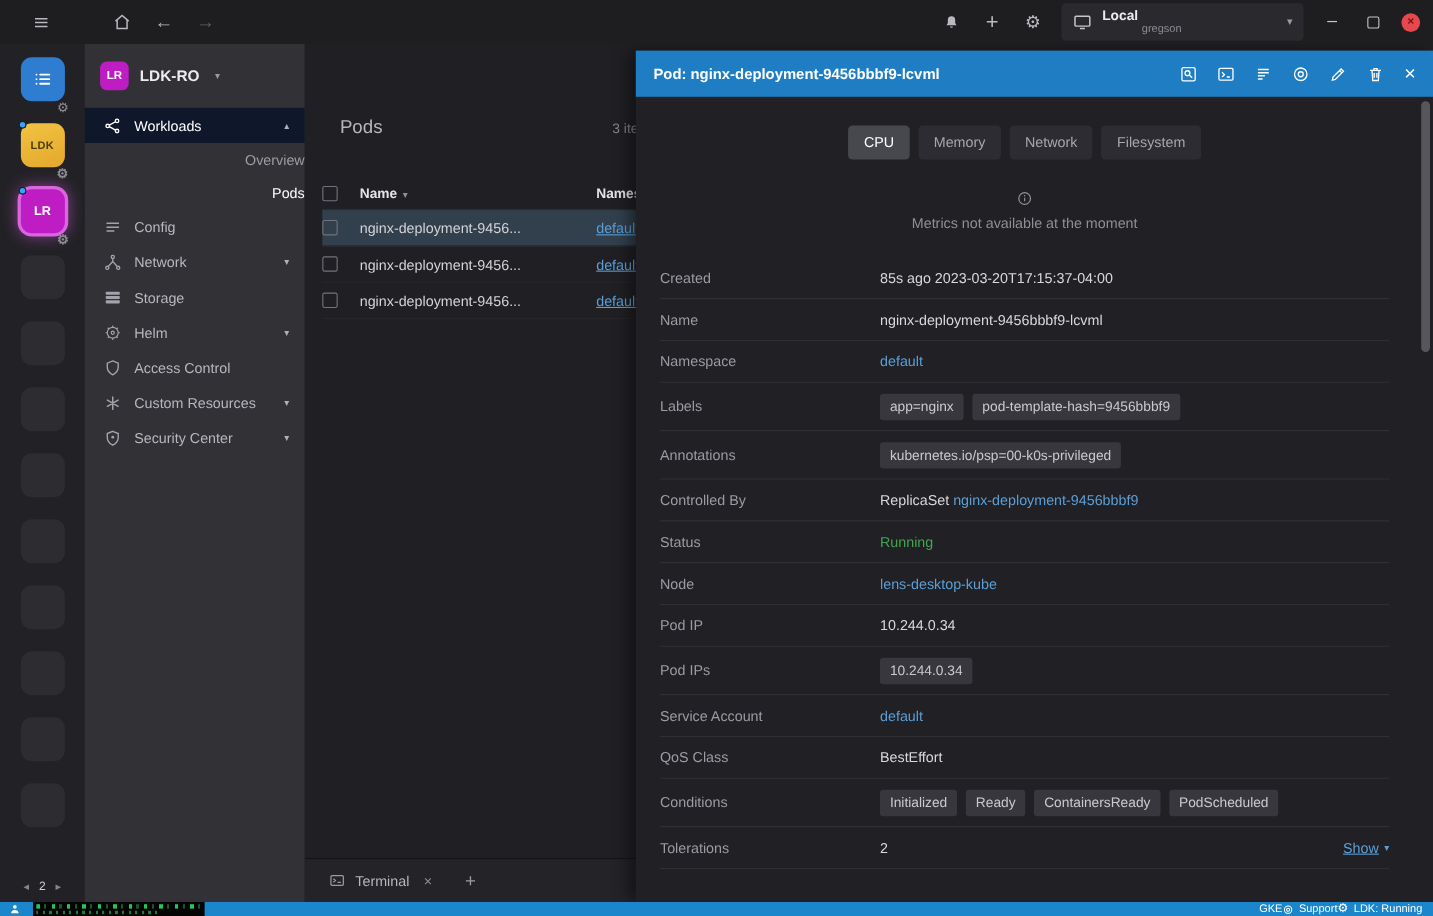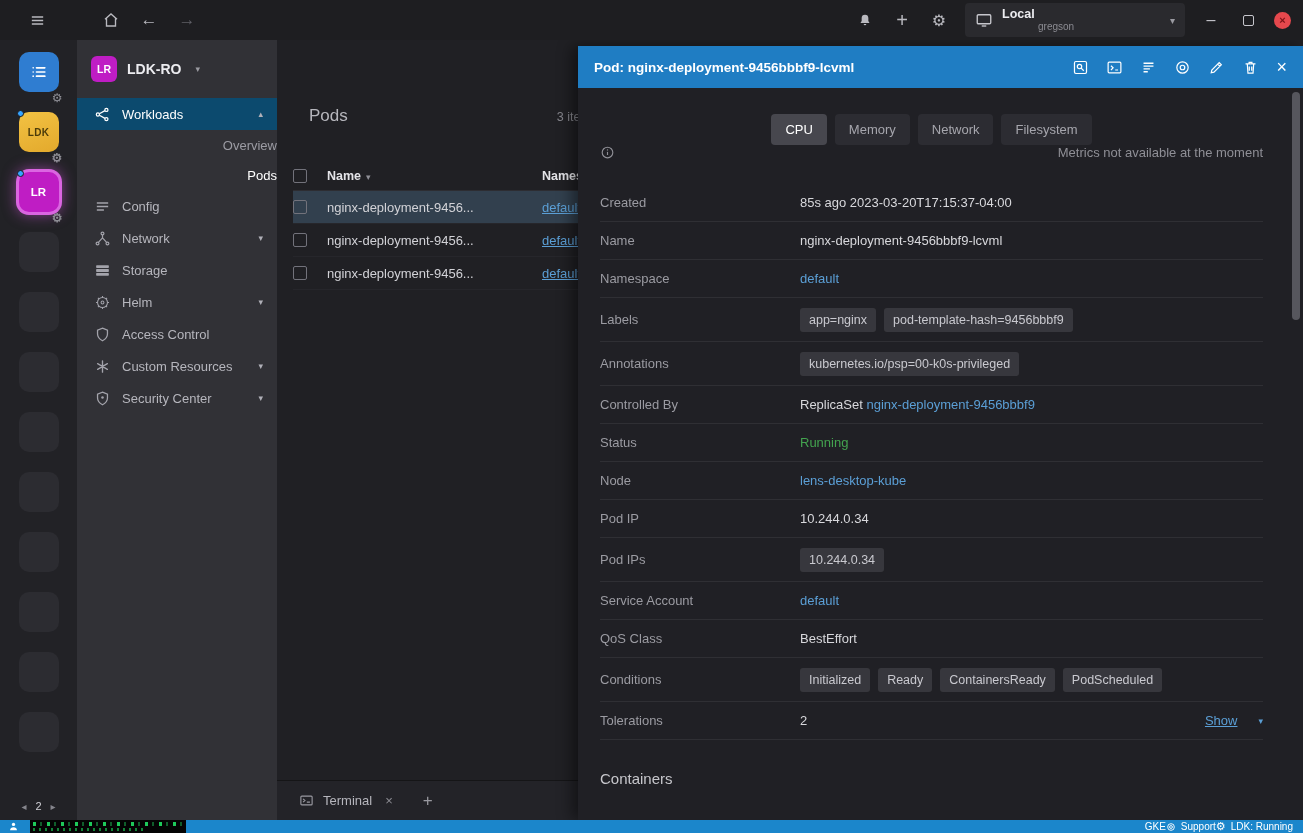--- a/index.html
+++ b/index.html
@@ -48,21 +48,21 @@
   
   .sidebar { position:absolute; top:40px; left:77px; width:200px; height:780px; background:#313136; z-index:40; }
   .sb-head { height:58px; display:flex; align-items:center; padding:0 14px; gap:10px; cursor:pointer; }
   .sb-badge { width:26px; height:26px; border-radius:6px; background:#bf1dc4; color:#fff; font-size:10.5px;
               font-weight:bold; display:flex; align-items:center; justify-content:center; flex:none; }
   .sb-name { font-size:14px; font-weight:bold; color:#ececf0; }
   .sb-caret { color:#9a9aa1; font-size:9px; margin-left:4px; }
   .nav-item { height:32px; display:flex; align-items:center; gap:11px; padding:0 14px 0 17px;
               color:#b6b6bd; font-size:13px; cursor:pointer; }
   .nav-item svg { flex:none; color:#a3a3ab; }
-  .nav-item.active-parent { background:#0c4a6e; color:#fff; }
+  .nav-item.active-parent { background:#0f172a; color:#fff; }
   .nav-item.active-parent svg { color:#fff; }
   .nav-chevron { margin-left:auto; font-size:9px; color:#b0b0b8; }
   .nav-child { height:30px; display:flex; align-items:center; padding-left:48px; font-size:13px;
                color:#9c9ca4; cursor:pointer;justify-content:flex-end; }
   .nav-child.current { color:#ffffff; }
 
   
   .main { position:absolute; top:40px; left:277px; width:1026px; height:780px; background:#202024; z-index:10; }
   .list-title { position:absolute; top:66px; left:32px; width:288px; display:flex; align-items:baseline; }
   .lt-text { font-size:17px; color:#b6b6bc; }
@@ -91,31 +91,31 @@
             display:flex; flex-direction:column; box-shadow:-6px 0 14px rgba(0,0,0,.45); }
   .dr-head { height:42px; background:#1f7dc3; display:flex; align-items:center; padding:14px 16px; flex:none; }
   .dr-title { font-size:13.5px; font-weight:bold; color:#fff; }
   .dr-icons { margin-left:auto; display:flex; align-items:center; gap:17px; }
   .icon-btn { color:#fff; display:flex; cursor:pointer; }
   .dr-close { color:#fff; font-size:18px; line-height:1; cursor:pointer; }
   .dr-body { flex:1; padding:0 40px 0 22px; position:relative; overflow:hidden; }
   .tabs { margin-top:26px; display:flex; justify-content:center; gap:8px; }
   .tab { padding:8px 14px; border-radius:4px; background:#2c2c32; color:#a6a6ad; font-size:13px; cursor:pointer; }
   .tab.active { background:#47474e; color:#fff; }
-  .notice { margin-top:0; display:flex; justify-content:space-between; align-items:center; gap:7px;
-            color:#8f8f96; font-size:13px; }
+  .notice { margin-top:28px; display:flex; justify-content:space-between; align-items:center; gap:7px;
+            color:#8f8f96; font-size:13px;flex-direction:column; }
   .rows { margin-top:24px; }
   .drow { display:flex; align-items:center; min-height:38px; border-bottom:1px solid rgba(255,255,255,.07); font-size:13px; }
   .drow.tall { min-height:44px; }
   .dlabel { width:200px; flex:none; color:#9b9ba2; }
   .dvalue { flex:1; color:#d8d8dc; display:flex; align-items:center; flex-wrap:wrap; gap:8px; }
   .badge { background:#37373d; color:#c9c9cf; padding:5px 9px; border-radius:3px; font-size:12.5px; }
   .link { color:#5b9fd6; cursor:pointer; }
   .green { color:#43a34f; }
-  .show-link { margin-left:auto; display:flex; align-items:center; gap:21px; cursor:pointer; }
+  .show-link { margin-left:auto; display:flex; align-items:center; gap:5px; cursor:pointer; }
   .show-link .txt { color:#5b9fd6; text-decoration:underline; font-size:13px; }
   .show-caret { color:#5b9fd6; font-size:9px; }
   .containers-title { margin-top:30px; font-size:15px; color:#c6c6cb; }
   .dr-scroll { position:absolute; top:46px; right:3px; width:8px; height:228px; background:#56565d;
                border-radius:4px; cursor:pointer; }
 
   
   .statusbar { position:absolute; left:0; bottom:0; width:100%; height:13px; background:#1b86cb; z-index:60;
                display:flex; align-items:center; padding:0 10px 0 8px; color:#fff; }
   .sb-person { display:flex; color:#fff; cursor:pointer; }

